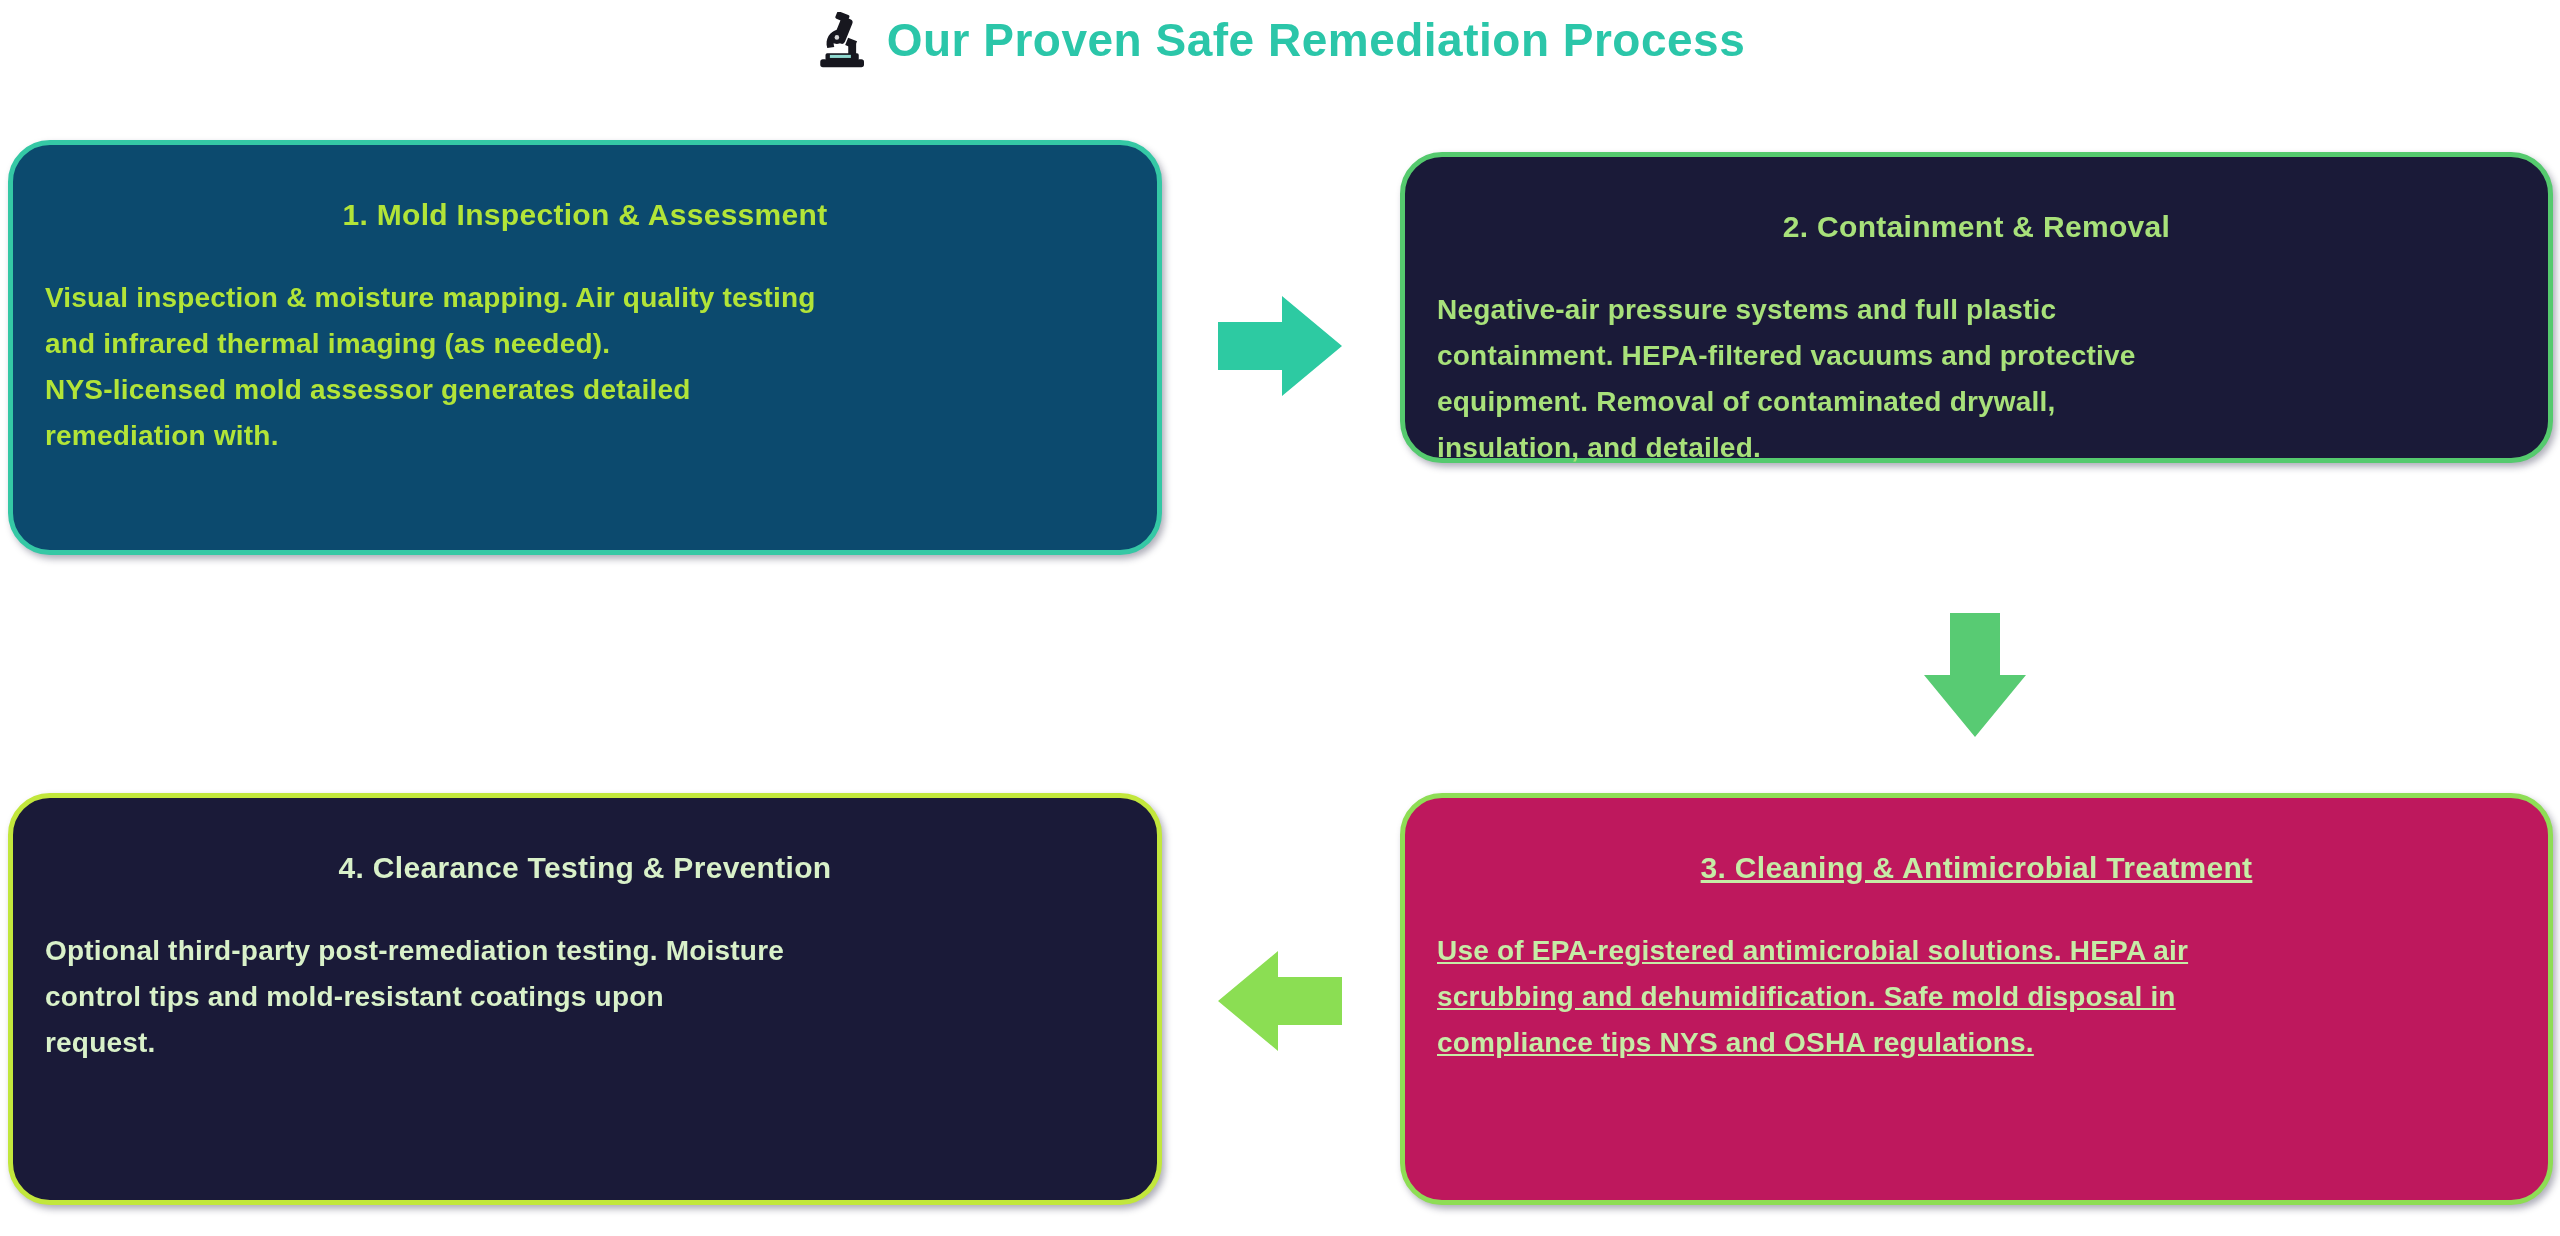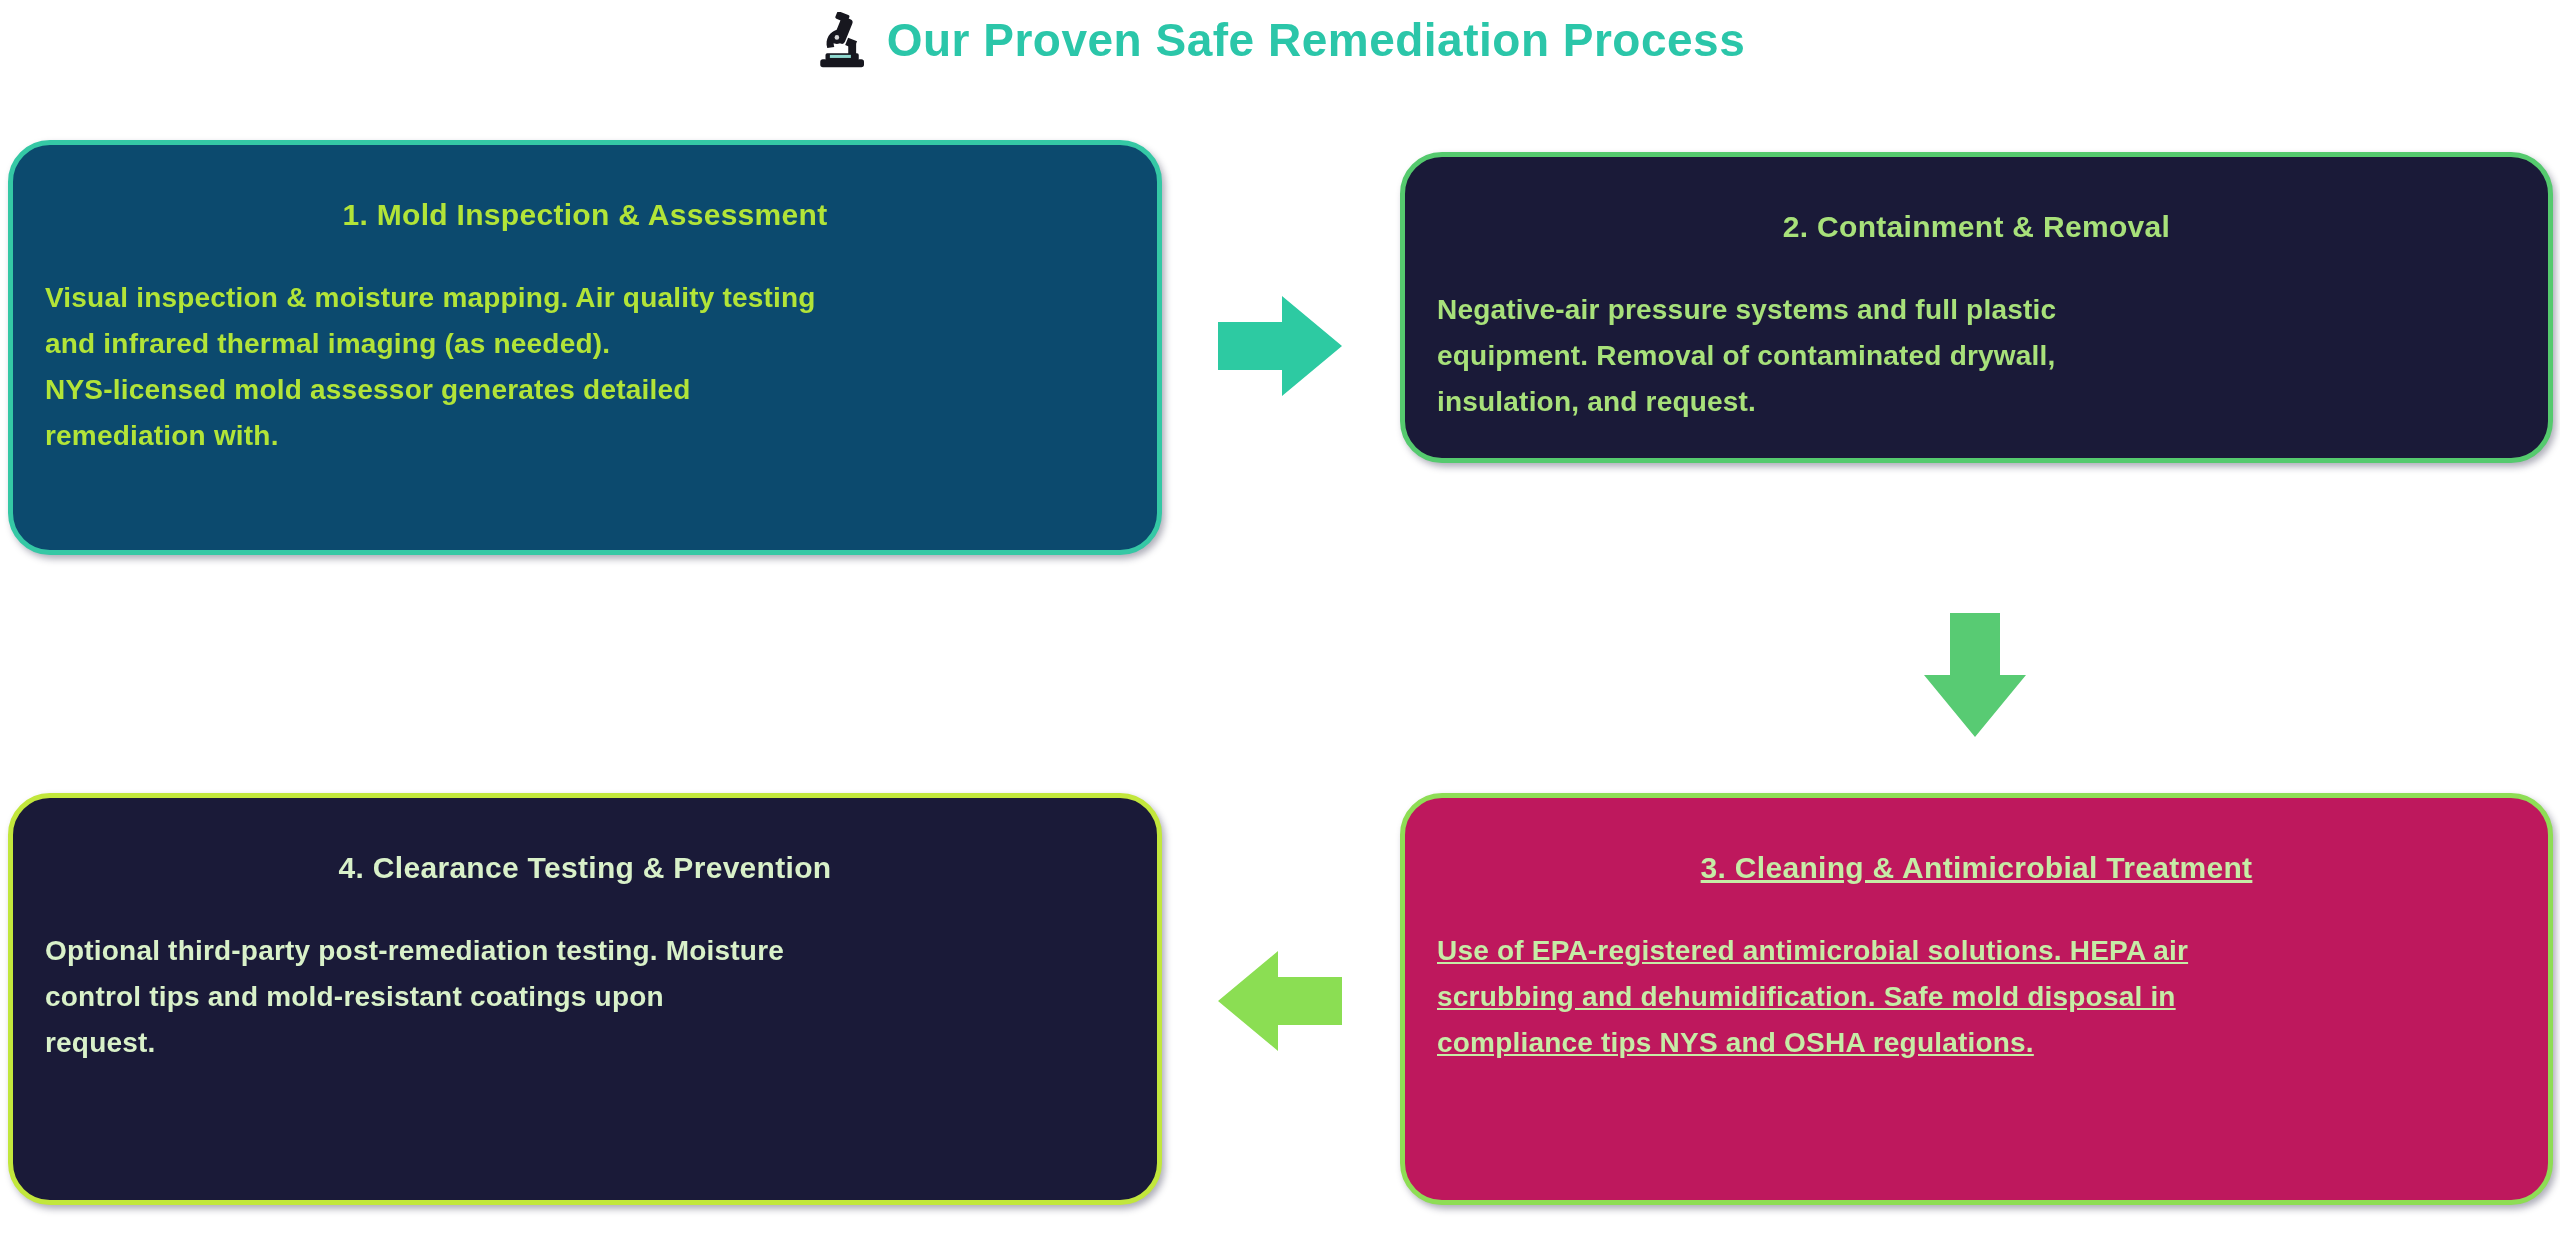--- a/index.html
+++ b/index.html
@@ -75,22 +75,23 @@
         <div class="body-line">and infrared thermal imaging (as needed).</div>
         <div class="body-line">NYS-licensed mold assessor generates detailed</div>
         <div class="body-line">remediation with.</div>
       </div>
   </div>
 
   <div class="step-box box-2" style="border-color: rgb(85, 202, 110); color: rgb(168, 225, 122); background: rgb(26, 26, 56);">
     <div class="step-heading">2. Containment &amp; Removal</div>
     <div class="step-body">
         <div class="body-line">Negative-air pressure systems and full plastic</div>
+        <div class="body-line">containment. HEPA-filtered vacuums and protective</div>
         <div class="body-line">equipment. Removal of contaminated drywall,</div>
-        <div class="body-line">insulation, and request.</div>
+        <div class="body-line">insulation, and detailed.</div>
       </div>
   </div>
 
   <div class="step-box box-3" style="border-color: rgb(142, 221, 85); color: rgb(198, 236, 166); background: #be185d; text-decoration: underline;">
     <div class="step-heading">3. Cleaning &amp; Antimicrobial Treatment</div>
     <div class="step-body">
         <div class="body-line">Use of EPA-registered antimicrobial solutions. HEPA air</div>
         <div class="body-line">scrubbing and dehumidification. Safe mold disposal in</div>
         <div class="body-line">compliance tips NYS and OSHA regulations.</div>
       </div>

